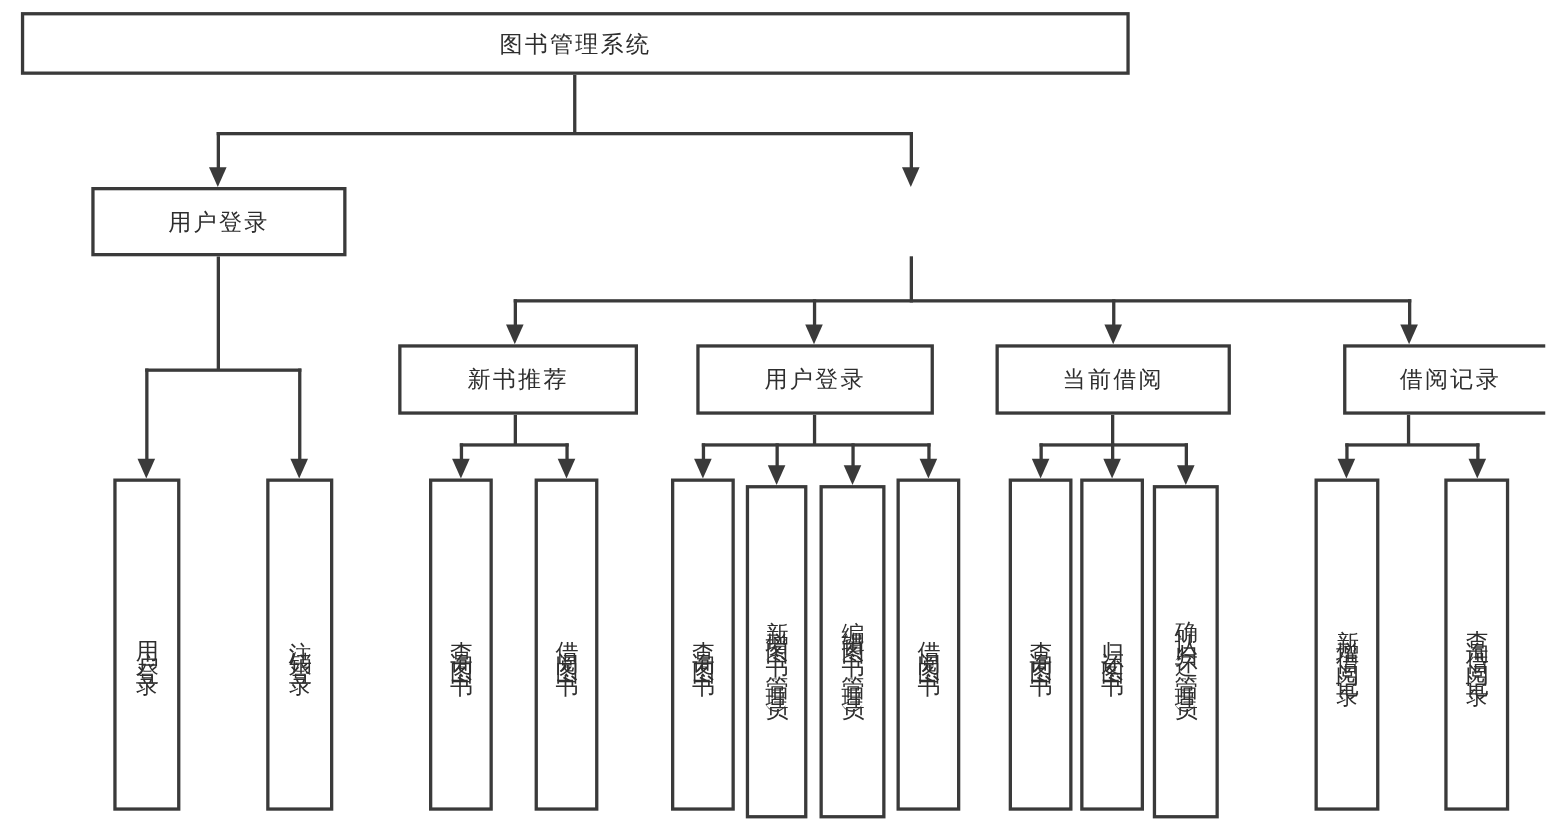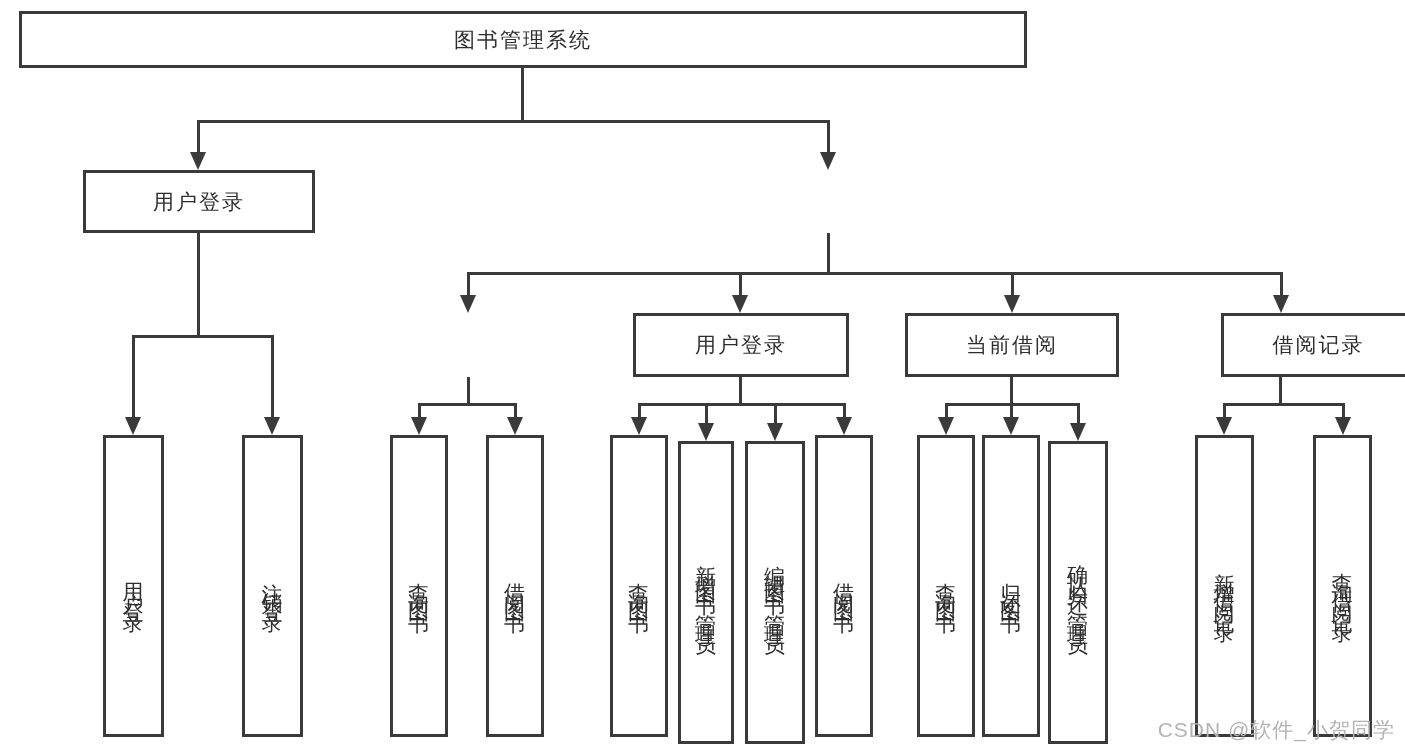--- a/index.html
+++ b/index.html
@@ -119,20 +119,23 @@
   <div class="ahead" style="left:1335px;top:417px"></div>
 
   <div class="box" style="left:19px;top:11px;width:1008px;height:57px">
     <span class="hlabel">图书管理系统</span>
   </div>
 
   <div class="box" style="left:83px;top:170px;width:232px;height:63px">
     <span class="hlabel">用户登录</span>
   </div>
 
+  <div class="box" style="left:362px;top:313px;width:218px;height:64px">
+    <span class="hlabel">新书推荐</span>
+  </div>
   <div class="box" style="left:633px;top:313px;width:216px;height:64px">
     <span class="hlabel">用户登录</span>
   </div>
   <div class="box" style="left:905px;top:313px;width:214px;height:64px">
     <span class="hlabel">当前借阅</span>
   </div>
   <div class="box" style="left:1221px;top:313px;width:195px;height:64px">
     <span class="hlabel">借阅记录</span>
   </div>
 
@@ -173,14 +176,13 @@
     <span class="vlabel">确认归还（管理员）</span>
   </div>
 
   <div class="box" style="left:1195px;top:435px;width:59px;height:302px">
     <span class="vlabel">新增借阅记录</span>
   </div>
   <div class="box" style="left:1313px;top:435px;width:59px;height:302px">
     <span class="vlabel">查询借阅记录</span>
   </div>
 
-  <div class="watermark">CSDN @软件_小贺同学</div>
 </div>
 
 </body></html>

